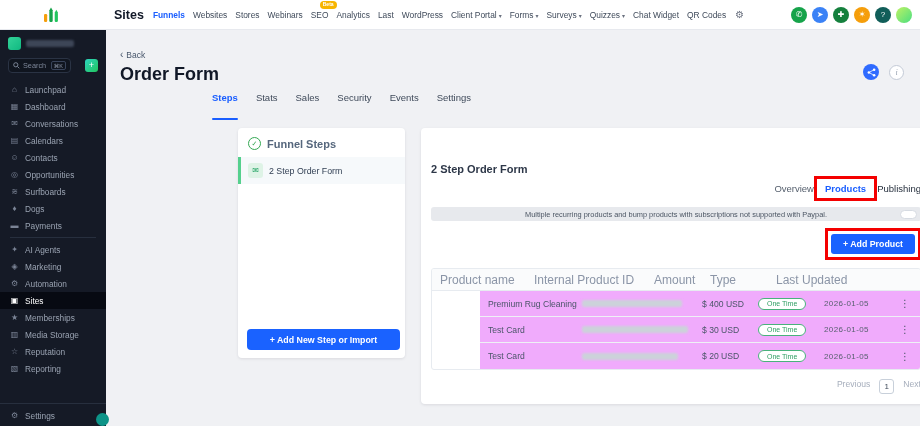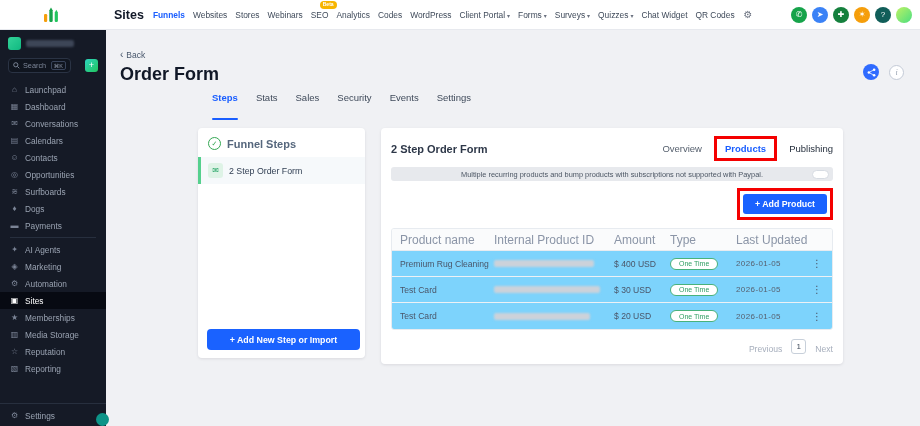--- a/index.html
+++ b/index.html
@@ -54,55 +54,55 @@
 .head-actions{position:absolute;right:16px;top:34px;display:flex;align-items:center;gap:10px;}
 .share-btn{width:16px;height:16px;border-radius:50%;background:#2f6bff;display:grid;place-items:center;cursor:pointer;}
 .info-btn{width:15px;height:15px;border-radius:50%;border:1px solid #c3cad6;color:#96a0b0;display:grid;place-items:center;font-size:8px;background:#fff;cursor:pointer;font-family:"Liberation Serif",serif;font-style:italic;}
 .page-tabs{width:630px;margin:7px auto 0;display:flex;gap:18px;padding-left:14px;font-size:9.5px;color:#3f4a5a;}
 .ptab{padding-bottom:17px;cursor:pointer;position:relative;}
 .ptab.active{color:#1a5eff;font-weight:700;}
 .ptab.active::after{content:"";position:absolute;left:0;right:0;bottom:0;height:2px;background:#1a5eff;border-radius:2px;}
 .cards{width:630px;margin:8px auto 0;display:flex;gap:16px;align-items:flex-start;}
 
 
-.left-card{width:167px;height:230px;background:#fff;border-radius:4px;box-shadow:0 1px 3px rgba(16,24,40,.1);position:relative;overflow:hidden;flex:none;}
+.left-card{width:167px;height:230px;background:#fff;border-radius:4px;box-shadow:0 1px 3px rgba(16,24,40,.1);position:relative;overflow:hidden;flex:none;margin-left:40px;}
 .fs-header{display:flex;align-items:center;gap:6px;padding:9px 10px 7px;}
 .fs-check{width:13px;height:13px;border-radius:50%;border:1.5px solid #34a853;color:#34a853;display:grid;place-items:center;font-size:7px;flex:none;}
 .fs-title{font-size:11px;font-weight:700;color:#56677d;}
 .step-row{display:flex;align-items:center;gap:6px;padding:6px 7px;background:#f6f9fb;border-left:3px solid #55d08d;cursor:pointer;}
 .step-ic{width:15px;height:15px;border-radius:3px;background:#def3e6;color:#27a567;display:grid;place-items:center;font-size:8px;flex:none;}
 .step-label{font-size:8.8px;color:#334155;}
 .add-step-btn{position:absolute;left:9px;right:5px;bottom:8px;height:21px;background:#1a62ff;border:none;border-radius:4px;color:#fff;font-size:8.8px;font-weight:600;display:grid;place-items:center;cursor:pointer;font-family:inherit;}
 
 
 .right-card{flex:1;background:#fff;border-radius:4px;box-shadow:0 1px 3px rgba(16,24,40,.1);padding:8px 10px 10px;}
 .rc-head{display:flex;align-items:center;justify-content:space-between;}
 .rc-title{font-size:11px;font-weight:700;color:#2d3748;}
-.rc-tabs{display:flex;align-items:center;gap:12px;font-size:9.5px;color:#56606e;}
+.rc-tabs{display:flex;align-items:center;font-size:9.5px;color:#56606e;margin-top:40px;}
 .rc-tab{cursor:pointer;}
 .rc-tab.dark{color:#1f2937;}
 .rc-tab.active{color:#1a5eff;font-weight:600;}
 .annot-products{border:3px solid #f40000;padding:4px 8px;display:inline-block;}
 .notice-bar{margin-top:6px;height:14px;background:#e7e9ed;border-radius:3px;display:flex;align-items:center;justify-content:center;position:relative;font-size:7.4px;color:#4b5563;}
 .notice-toggle{position:absolute;right:4px;top:2.5px;width:17px;height:9px;background:#fff;border-radius:999px;border:1px solid #d6dbe2;cursor:pointer;}
 .add-product-row{display:flex;justify-content:flex-end;margin-top:7px;}
 .annot-add{border:3px solid #f40000;padding:3px;}
 .add-product-btn{height:20px;padding:0 12px;background:#1a62ff;color:#fff;border:none;border-radius:3px;font-size:8.8px;font-weight:600;display:flex;align-items:center;cursor:pointer;font-family:inherit;}
 .ptable{margin-top:8px;border:1px solid #e7ebf0;border-radius:3px;overflow:hidden;}
 .trow{display:grid;grid-template-columns:94px 120px 56px 66px 74px 1fr;align-items:center;padding:0 8px;}
 .thead{background:#fafbfc;color:#8b95a7;font-size:12px;height:22px;border-bottom:1px solid #e7ebf0;}
-.tbody-row{height:26px;font-size:8.6px;color:#4a5568;border-bottom:1px solid #eef1f5;background:#7dd3fc;}
+.tbody-row{height:26px;font-size:8.6px;color:#4a5568;border-bottom:1px solid #eef1f5;background:#f0abfc;margin-left:48px;}
 .tbody-row:last-child{border-bottom:none;}
 .id-blur{width:100px;height:7px;border-radius:2px;background:#ccd2da;filter:blur(1.1px);}
 .tbody-row:nth-child(3) .id-blur{width:106px;}
 .tbody-row:nth-child(4) .id-blur{width:96px;}
 .pill{display:inline-block;border:1px solid #49b27c;color:#2f9e63;border-radius:999px;padding:1.5px 8px;font-size:7px;background:#fff;}
 .tdate{font-size:8px;letter-spacing:.4px;color:#57606f;}
 .kebab{justify-self:end;color:#4a5568;font-size:10px;cursor:pointer;padding:0 2px;}
-.pagination{display:flex;justify-content:flex-end;align-items:flex-end;gap:9px;margin-top:9px;font-size:8.6px;color:#a6aebc;}
+.pagination{display:flex;justify-content:flex-end;align-items:flex-start;gap:9px;margin-top:9px;font-size:8.6px;color:#a6aebc;}
 .page-btn{cursor:pointer;}
 .page-num{min-width:15px;height:15px;border:1px solid #c8d0da;border-radius:3px;display:grid;place-items:center;color:#3f4a5a;background:#fff;font-size:8px;cursor:pointer;}
 </style>
 </head>
 <body>
 
 <header class="topbar">
   <div class="logo">
     <svg width="18" height="18" viewBox="0 0 18 18">
       <rect x="2" y="8" width="3.2" height="8" rx="1.2" fill="#f59e0b"></rect>
@@ -113,21 +113,21 @@
     </svg>
   </div>
   <div class="section-title">Sites</div>
   <nav class="top-tabs">
     <span class="top-tab active">Funnels</span>
     <span class="top-tab">Websites</span>
     <span class="top-tab">Stores</span>
     <span class="top-tab">Webinars</span>
     <span class="top-tab"><span>SEO</span><span class="beta-badge">Beta</span></span>
     <span class="top-tab">Analytics</span>
-    <span class="top-tab">Codes</span>
+    <span class="top-tab">Last</span>
     <span class="top-tab">WordPress</span>
     <span class="top-tab"><span>Client Portal</span><span class="caret">▾</span></span>
     <span class="top-tab"><span>Forms</span><span class="caret">▾</span></span>
     <span class="top-tab"><span>Surveys</span><span class="caret">▾</span></span>
     <span class="top-tab"><span>Quizzes</span><span class="caret">▾</span></span>
     <span class="top-tab">Chat Widget</span>
     <span class="top-tab">QR Codes</span>
   </nav>
   <span class="gear-top">⚙</span>
   <div class="top-icons">

